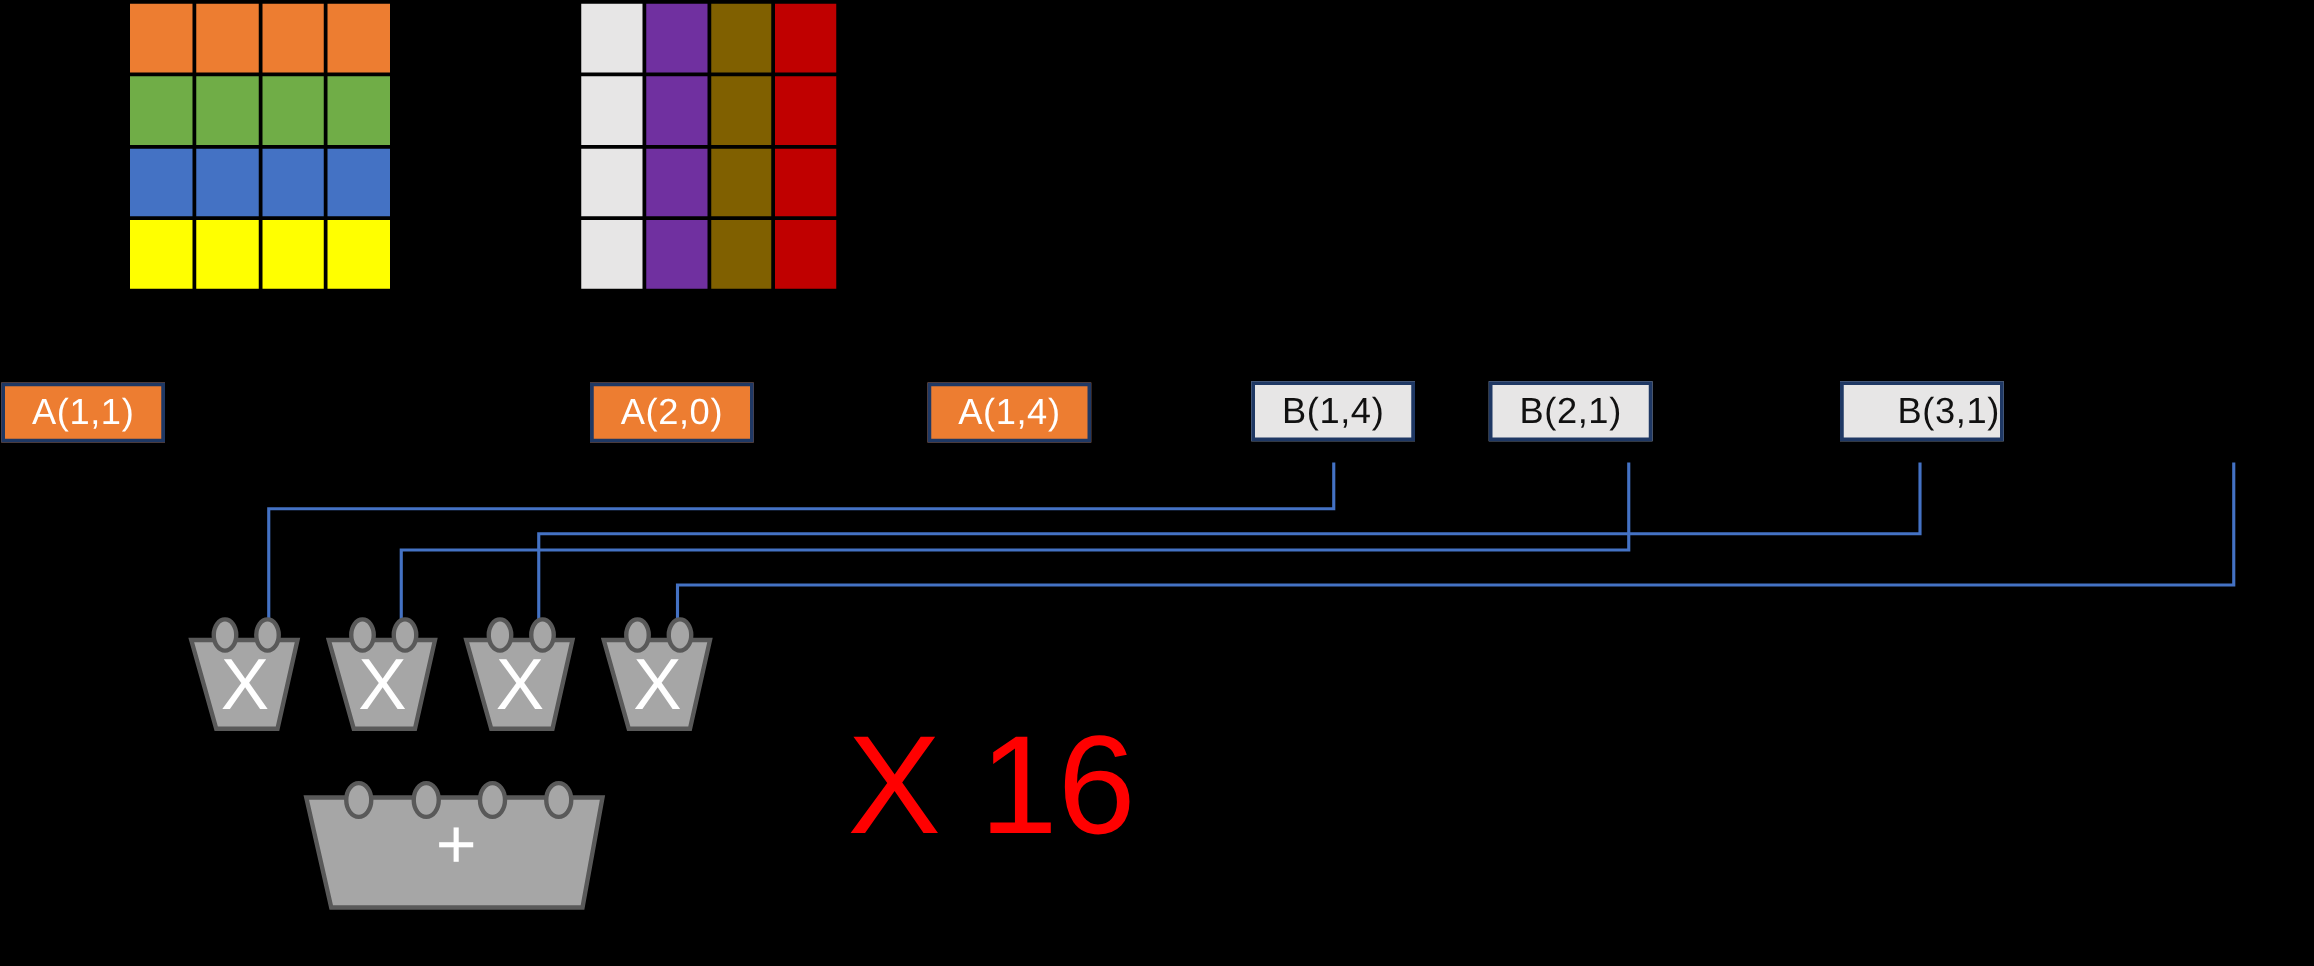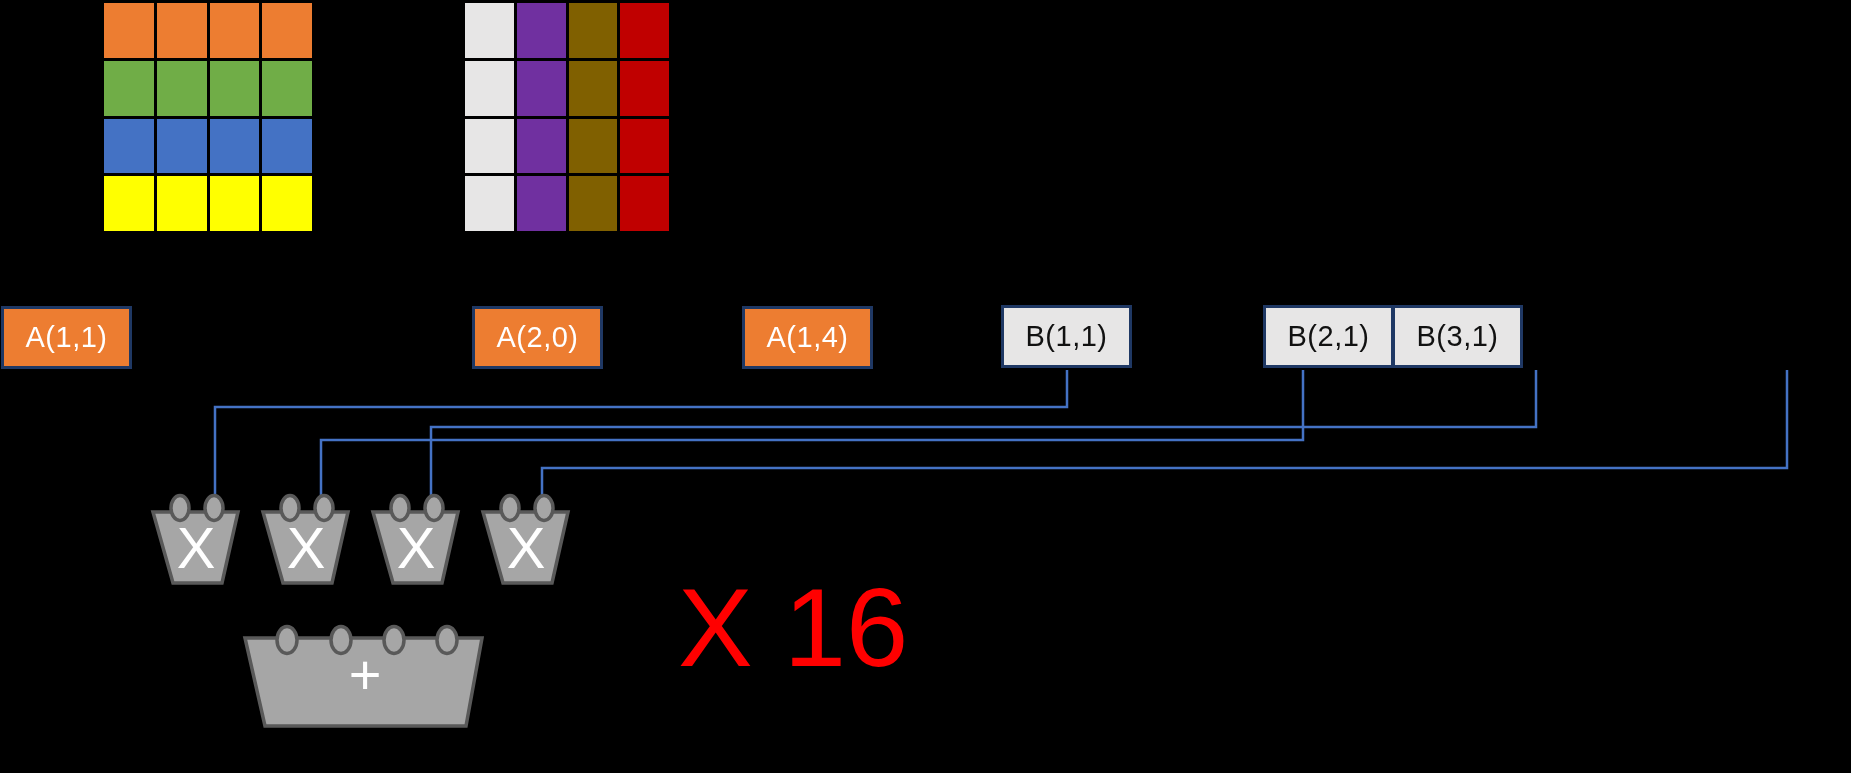--- a/index.html
+++ b/index.html
@@ -13,21 +13,21 @@
   #canvas{
     position:relative;width:1851px;height:773px;background:var(--bg);
     overflow:hidden;font-family:"Liberation Sans", sans-serif;
   }
   .matrix{position:absolute;display:grid;grid-template-columns:repeat(4,1fr);
     grid-template-rows:repeat(4,1fr);gap:3px;}
   #matrix-a{left:104px;top:3px;width:208px;height:228px;}
   #matrix-b{left:465px;top:3px;width:204px;height:228px;}
   .cell{width:100%;height:100%;}
   .obox{
-    position:absolute;top:306px;width:131px;height:63px;box-sizing:border-box;
+    position:absolute;top:306px;width:131px;height:48px;box-sizing:border-box;
     border:3px solid var(--box_border);display:flex;align-items:center;justify-content:center;
     font-size:29px;letter-spacing:0.5px;
   }
   .obox.a{background:var(--a_box_fill);color:var(--a_box_text);}
   .obox.b{background:var(--b_box_fill);color:var(--b_box_text);top:305px;}
   #connector-svg{position:absolute;left:0;top:0;width:1851px;height:773px;}
   #connector-svg polyline{fill:none;stroke:var(--connector);stroke-width:2.5;}
   .unit{position:absolute;}
   .unit .shape{display:block;}
   .unit .sym{
@@ -85,26 +85,26 @@
   <div class="obox a" style="left:1px;">
       <span>A(1,1)</span>
     </div>
   <div class="obox a" style="left:472px;">
       <span>A(2,0)</span>
     </div>
   <div class="obox a" style="left:718px;margin-left:24px;">
       <span>A(1,4)</span>
     </div>
   <div class="obox b" style="left:1001px;">
-      <span>B(1,1)</span>
+      <span>B(1,4)</span>
     </div>
-  <div class="obox b" style="left:1263px;text-align:center;">
+  <div class="obox b" style="left:1191px;text-align:center;">
       <span>B(2,1)</span>
     </div>
-  <div class="obox b" style="left:1392px;">
+  <div class="obox b" style="left:1472px;justify-content:flex-end;">
       <span>B(3,1)</span>
     </div>
 
   <svg id="connector-svg">
     <polyline points="1067,370 1067,407 215,407 215,502"></polyline>
     <polyline points="1536,370 1536,427 431,427 431,502"></polyline>
     <polyline points="1303,370 1303,440 321,440 321,502"></polyline>
     <polyline points="1787,370 1787,468 542,468 542,502"></polyline>
   </svg>
 

